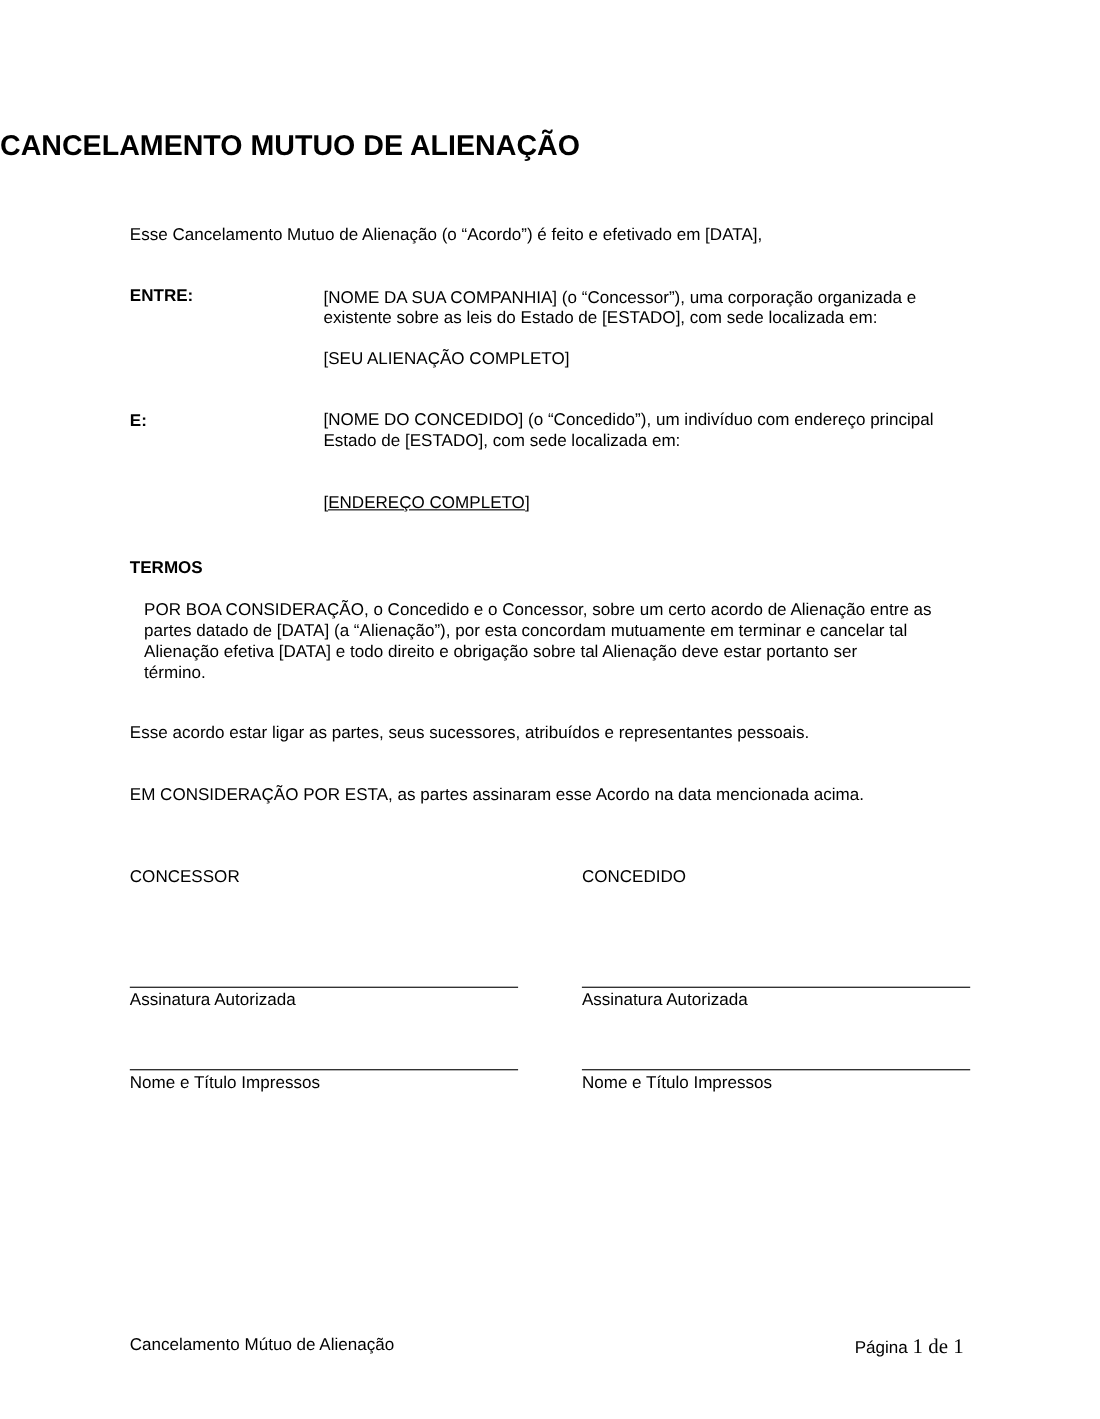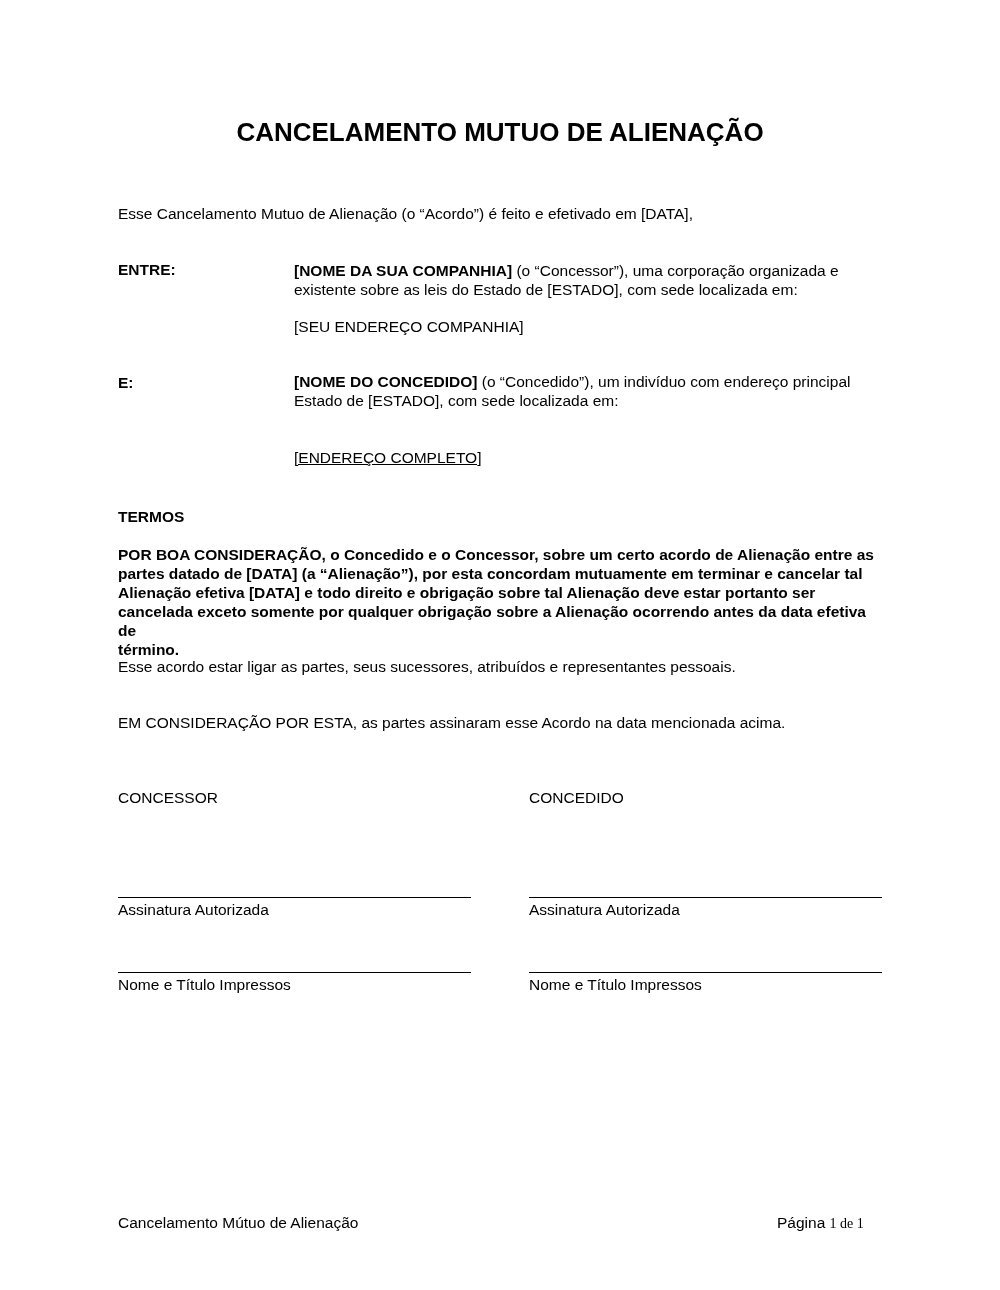--- a/index.html
+++ b/index.html
@@ -1,56 +1,55 @@
 <!DOCTYPE html>
 <html><head>
 <meta charset="utf-8">
 <style>
   html, body { margin:0; padding:0; background:#ffffff; }
   body { width:1000px; height:1290px; position:relative; font-family:"Liberation Sans", sans-serif; color:#000; font-size:15.5px; overflow:hidden; }
   .abs { position:absolute; }
-  .title { top:117px; left:0; width:1000px; text-align:center; font-size:26px; font-weight:bold; letter-spacing:0px; }
+  .title { top:117px; left:0; width:1000px; text-align:left; font-size:26px; font-weight:bold; letter-spacing:0px; }
   .intro { top:205px; left:118px; }
   .label { font-weight:bold; }
   .party-block { left:294px; width:600px; line-height:19px; }
-  .bold { font-weight:bold; }
+  .bold { font-weight:normal; }
   .gray { color:#a0a0a0; }
-  .para { left:118px; width:770px; line-height:19px;font-weight:bold; }
+  .para { left:131px; width:770px; line-height:19px; }
   .sig-line { height:0; border-top:1.6px solid #000; width:353px; }
   .footer-left { top:1214px; left:118px; }
   .footer-right { top:1214px; left:777px; }
-  .serif { font-family:"Liberation Serif", serif; font-size:14px; }
+  .serif { font-family:"Liberation Serif", serif; font-size:19px; }
 </style>
 </head>
 <body>
 
 <div class="abs title">CANCELAMENTO MUTUO DE ALIENAÇÃO</div>
 
 <div class="abs intro">Esse Cancelamento Mutuo de Alienação (o “Acordo”) é feito e efetivado em [DATA],</div>
 
 <div class="abs label" style="top:261px; left:118px;">ENTRE:</div>
 <div class="abs party-block" style="top:261px;">
   <div><span class="bold">[NOME DA SUA COMPANHIA]</span><span> (o “Concessor”), uma corporação organizada e</span></div>
   <div>existente sobre as leis do Estado de [ESTADO], com sede localizada em:</div>
 </div>
-<div class="abs" style="top:318px; left:294px;">[SEU ENDEREÇO COMPANHIA]</div>
+<div class="abs" style="top:318px; left:294px;">[SEU ALIENAÇÃO COMPLETO]</div>
 
 <div class="abs label" style="top:374px; left:118px;">E:</div>
 <div class="abs party-block" style="top:372px;">
   <div><span class="bold">[NOME DO CONCEDIDO]</span><span> (o “Concedido”), um indivíduo com endereço principal</span></div>
   <div>Estado de [ESTADO], com sede localizada em:</div>
 </div>
 <div class="abs" style="top:449px; left:294px;text-decoration:underline;">[ENDEREÇO COMPLETO]</div>
 
 <div class="abs label" style="top:508px; left:118px;">TERMOS</div>
 <div class="abs para" style="top:545px;">
   <div>POR BOA CONSIDERAÇÃO, o Concedido e o Concessor, sobre um certo acordo de Alienação entre as</div>
   <div>partes datado de [DATA] (a “Alienação”), por esta concordam mutuamente em terminar e cancelar tal</div>
   <div>Alienação efetiva [DATA] e todo direito e obrigação sobre tal Alienação deve estar portanto ser</div>
-  <div>cancelada exceto somente por qualquer obrigação sobre a Alienação ocorrendo antes da data efetiva de</div>
   <div>término.</div>
 </div>
 
 <div class="abs" style="top:658px; left:118px;">Esse acordo estar ligar as partes, seus sucessores, atribuídos e representantes pessoais.</div>
 <div class="abs" style="top:714px; left:118px;text-align:center;">EM CONSIDERAÇÃO POR ESTA, as partes assinaram esse Acordo na data mencionada acima.</div>
 
 <div class="abs" style="top:789px; left:118px;">CONCESSOR</div>
 <div class="abs" style="top:789px; left:529px;">CONCEDIDO</div>
 
 <div class="abs sig-line" style="top:897px; left:118px;"></div>

